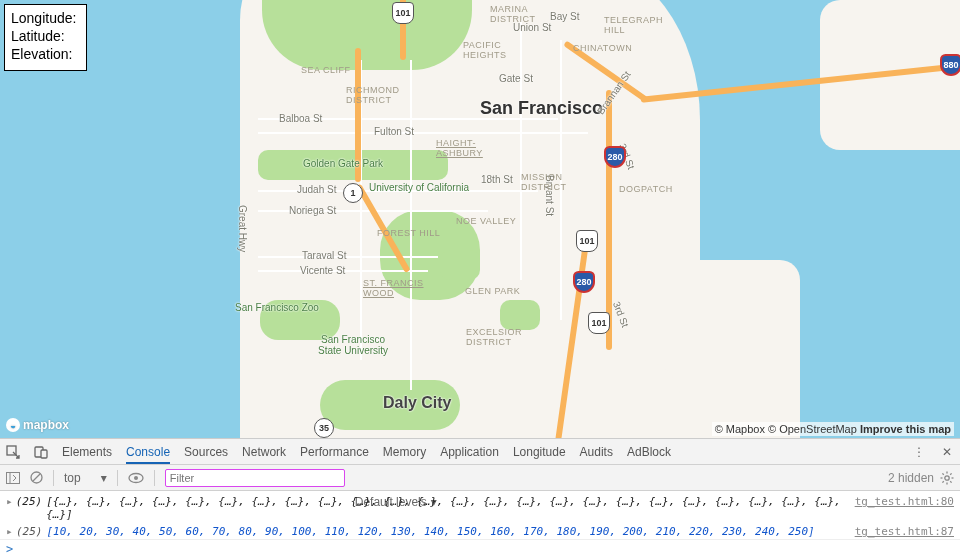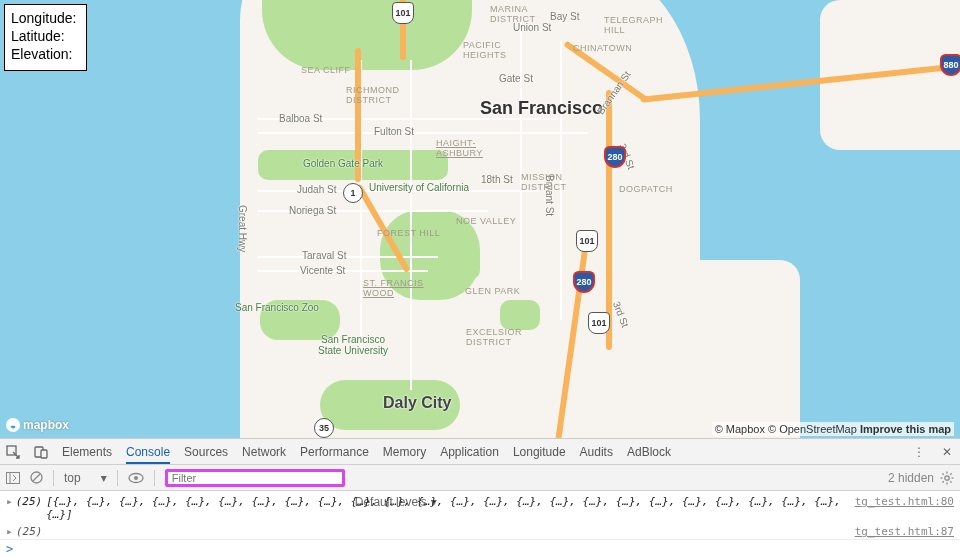--- a/index.html
+++ b/index.html
@@ -146,21 +146,21 @@
     padding: 0 6px;
     gap: 10px;
     background:#f3f3f3;
   }
   #dt-toolbar .ico { color:#888; cursor:pointer; }
   #dt-toolbar .sep { width:1px; height:16px; background:#ccc; }
   #ctx-select { font-size:12px; color:#666; cursor:pointer; display:flex; align-items:center; gap:20px;}
   #filter {
     flex: 0 0 180px;
     height: 18px;
-    border: 3px solid #d946ef;
+    border: 1px solid #d946ef;
     border-radius: 2px;
     font-size: 11px;
     padding: 0 4px;
     background:#fff;
     color:#888;
   }
   #levels { font-size:12px; color:#666; cursor:pointer; display:flex; align-items:center; gap:4px;margin-top:48px;}
   #hidden-count { font-size:12px; color:#888; margin-left:auto; display:flex; align-items:center; gap:6px; }
   #gear { color:#888; cursor:pointer; }
   #dt-body {
@@ -377,20 +377,21 @@
   <div id="dt-body">
     <div class="log-row">
       <span class="tri">▸</span>
       <span class="count arr-dark">(25)</span>
       <span class="arr-dark" style="font-style:italic;">[{…}, {…}, {…}, {…}, {…}, {…}, {…}, {…}, {…}, {…}, {…}, {…}, {…}, {…}, {…}, {…}, {…}, {…}, {…}, {…}, {…}, {…}, {…}, {…}, {…}]</span>
       <a class="src">tg_test.html:80</a>
     </div>
     <div class="log-row">
       <span class="tri">▸</span>
       <span class="count arr-blue" style="color:#555;">(25)</span>
+      <span class="arr-blue">[10, 20, 30, 40, 50, 60, 70, 80, 90, 100, 110, 120, 130, 140, 150, 160, 170, 180, 190, 200, 210, 220, 230, 240, 250]</span>
       <a class="src">tg_test.html:87</a>
     </div>
 
   </div>
   <div id="prompt-row">
     <span>&gt;</span>
   </div>
 </div>
 
 </body></html>

